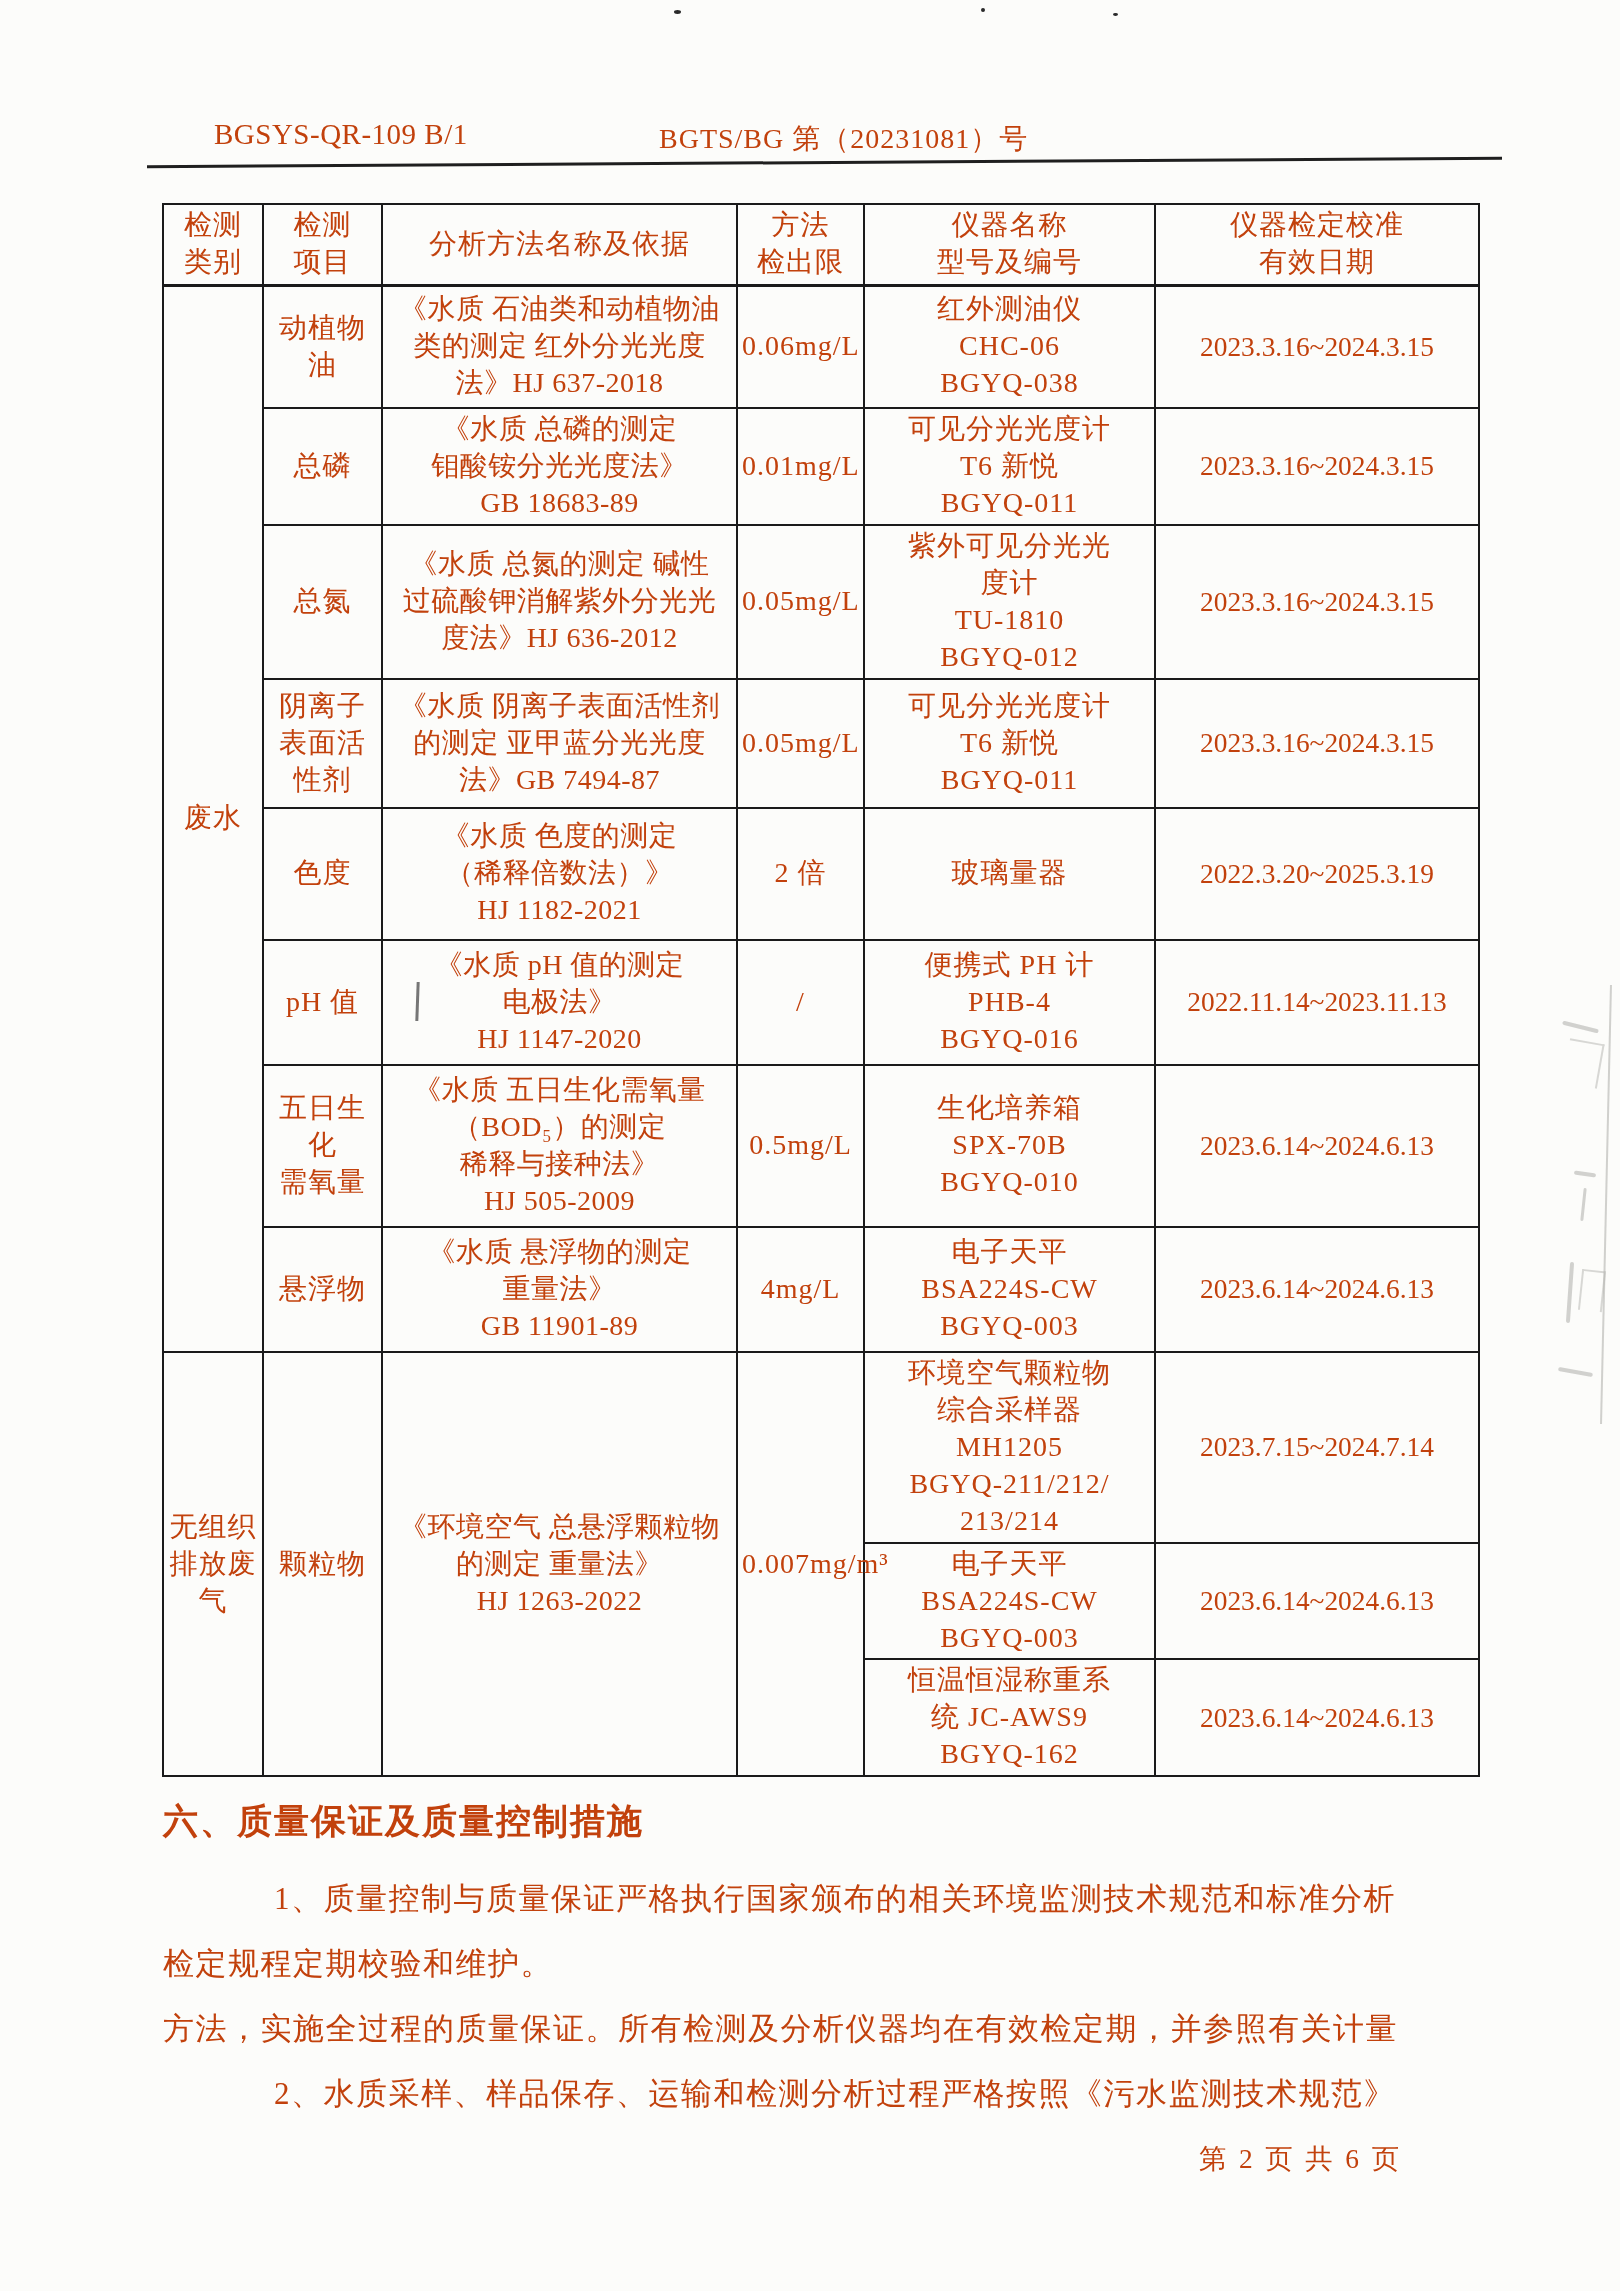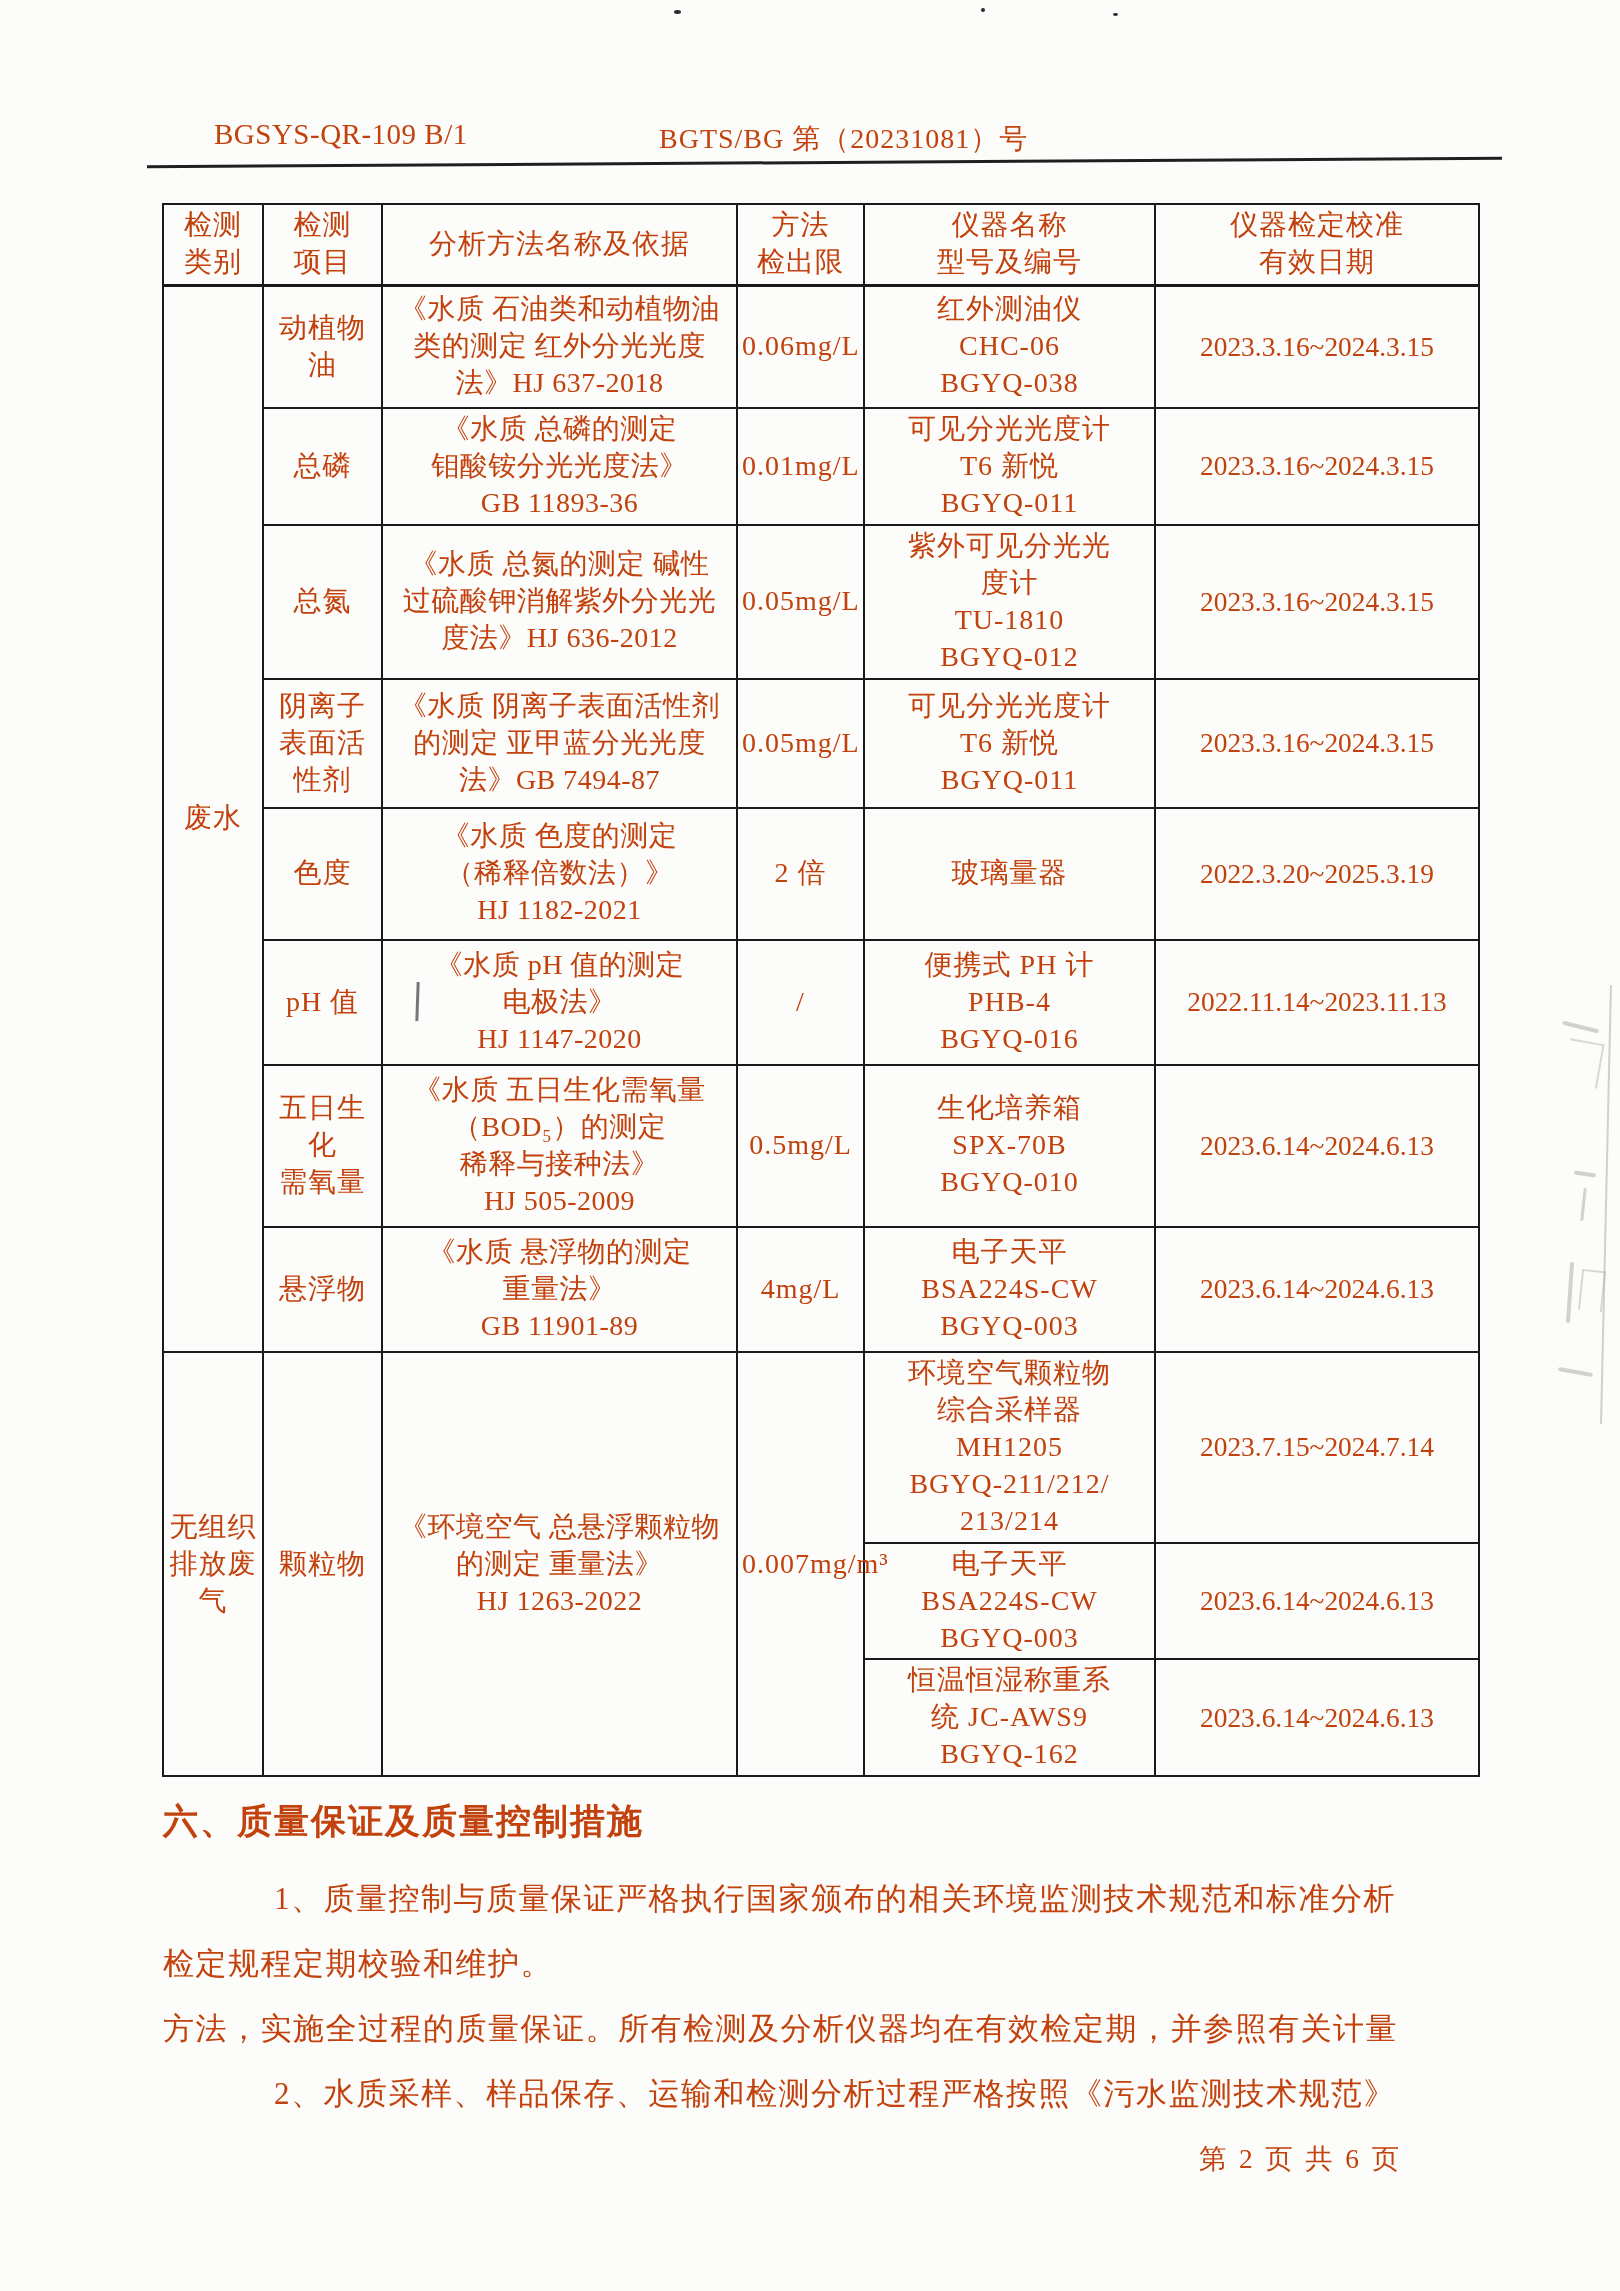--- a/index.html
+++ b/index.html
@@ -93,21 +93,21 @@
           <td>0.06mg/L</td>
           <td>红外测油仪
 CHC-06
 BGYQ-038</td>
           <td class="valid-col">2023.3.16~2024.3.15</td>
         </tr>
         <tr style="height: 116px;">
           <td>总磷</td>
           <td class="method-col">《水质 总磷的测定
 钼酸铵分光光度法》
-GB 11893-36</td>
+GB 18683-89</td>
           <td>0.01mg/L</td>
           <td>可见分光光度计
 T6 新悦
 BGYQ-011</td>
           <td class="valid-col">2023.3.16~2024.3.15</td>
         </tr>
         <tr style="height: 154px;">
           <td>总氮</td>
           <td class="method-col">《水质 总氮的测定 碱性
 过硫酸钾消解紫外分光光

